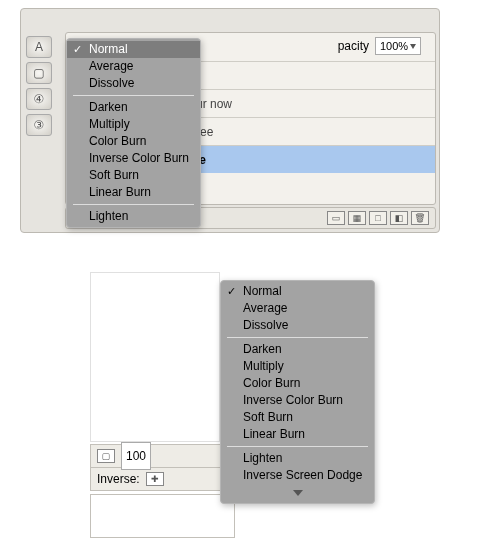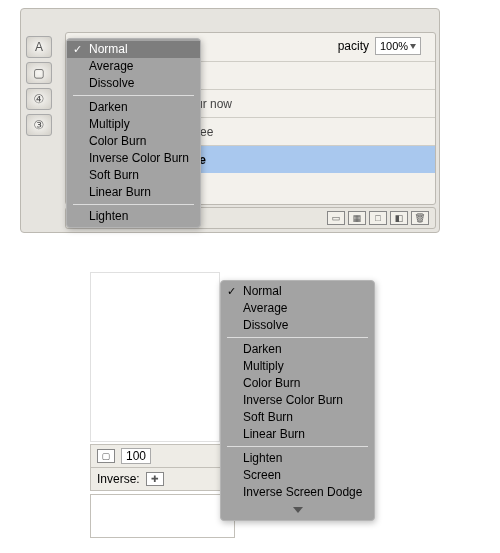--- a/index.html
+++ b/index.html
@@ -36,21 +36,21 @@
   .menu .more span { display:inline-block; width:0;height:0;border-left:5px solid transparent;border-right:5px solid transparent;border-top:6px solid #555;}
 
   #menu1 { left:46px; top:30px; width:135px; }
 
   
   #bot { left:90px; top:272px; width:300px; height:270px; }
   #bot .pale { position:absolute; left:0; top:0; width:130px; height:170px; background:#fff; border:1px solid #e0e0e0; }
   .strip { position:absolute; left:0; top:172px; width:145px; }
   .striprow { height:24px; border:1px solid #c3c0b9; background:#eeece6; margin-bottom:-1px; display:flex; align-items:center; gap:6px; padding:0 6px; font-size:12px;}
   .striprow .box { width:18px;height:14px;border:1px solid #888;background:#fff; display:flex;align-items:center;justify-content:center;font-size:9px;color:#555;}
-  .striprow .txt100 { border:1px solid #aaa;background:#fff;padding:0 4px;height:16px;display:flex;align-items:center;}
+  .striprow .txt100 { border:1px solid #aaa;background:#fff;padding:0 4px;height:28px;display:flex;align-items:center;}
   .whitebox { position:absolute; left:0; top:222px; width:145px; height:44px; background:#fff; border:1px solid #c3c0b9;}
 
   #menu2 { left:130px; top:8px; width:155px; }
 
 </style>
 </head>
 <body>
 
 <div id="top" class="canvas">
   <div class="chrome"></div>
@@ -124,17 +124,16 @@
     <div class="item">Dissolve</div>
     <hr>
     <div class="item">Darken</div>
     <div class="item">Multiply</div>
     <div class="item">Color Burn</div>
     <div class="item">Inverse Color Burn</div>
     <div class="item">Soft Burn</div>
     <div class="item">Linear Burn</div>
     <hr>
     <div class="item">Lighten</div>
-    <div class="item">Screen</div>
     <div class="item">Inverse Screen Dodge</div>
     <div class="more"><span></span></div>
   </div>
 </div>
 
 </body></html>

